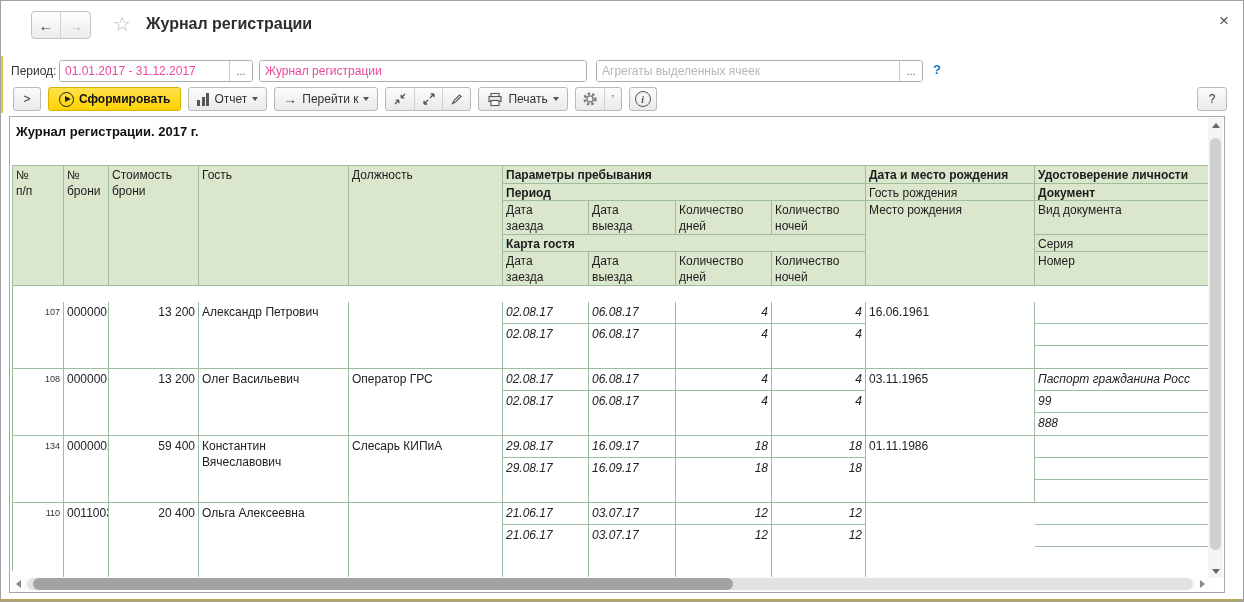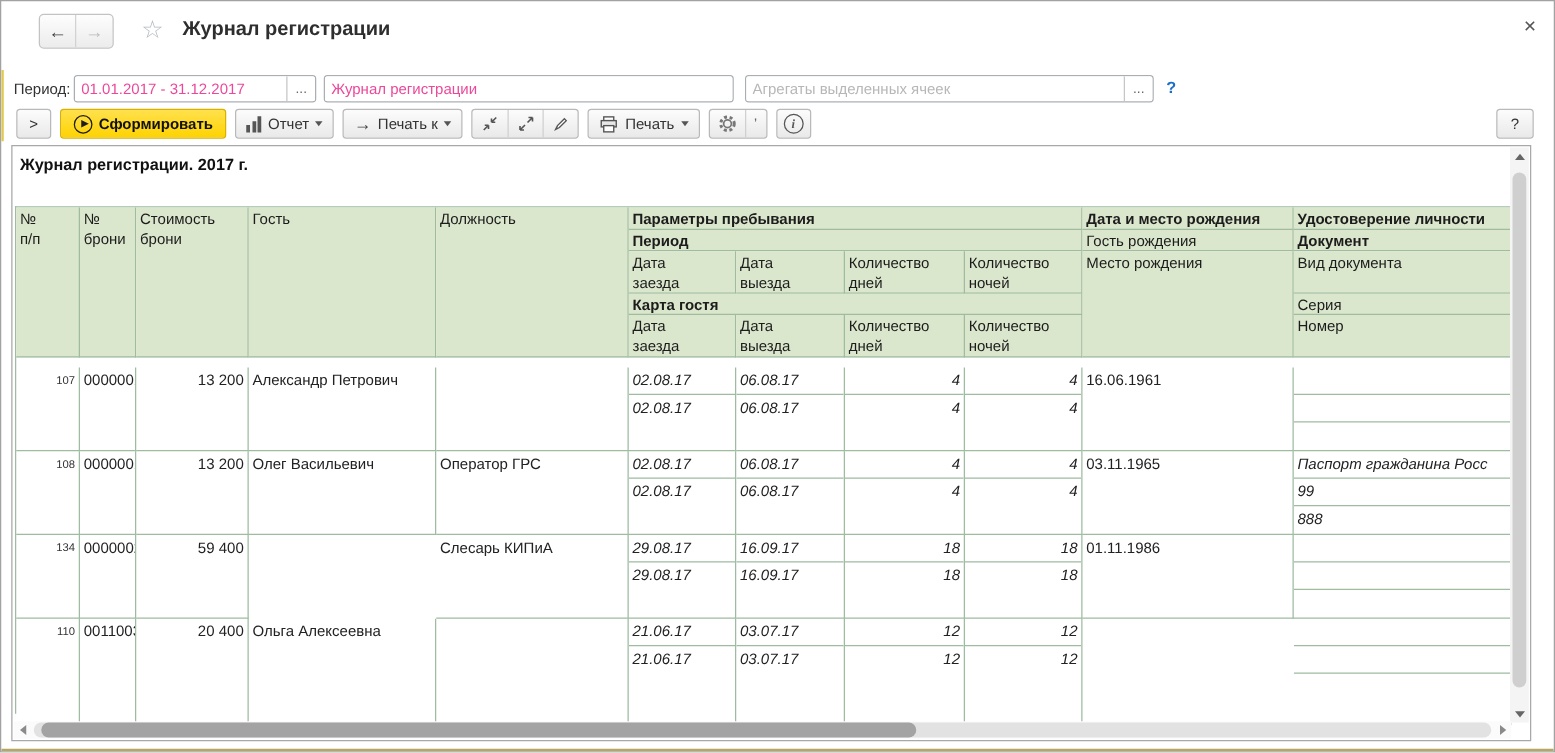--- a/index.html
+++ b/index.html
@@ -63,21 +63,21 @@
   .c0{left:0;width:51px}.c1{left:51px;width:45px}.c2{left:96px;width:90px}
   .c3{left:186px;width:150px}.c4{left:336px;width:154px}
   .c5{left:490px;width:86px}.c6{left:576px;width:87px}.c7{left:663px;width:96px}.c8{left:759px;width:94px}
   .c9{left:853px;width:169px}.c10{left:1022px;width:174px}
   .cPW{left:490px;width:363px}
   
   .hA{top:0;height:18px}.hB{top:18px;height:17px}.hC{top:35px;height:34px}
   .hD{top:69px;height:17px}.hE{top:86px;height:34px}
   .hFull{top:0;height:120px}.hCE{top:35px;height:85px}.hCD{top:35px;height:34px}
   
-  .rows{position:absolute;left:0;top:128px;width:1196px;height:286px;}
+  .rows{position:absolute;left:0;top:136px;width:1196px;height:286px;}
   .rr0{top:0;height:67px}.rr1{top:67px;height:67px}.rr2{top:134px;height:67px}.rr3{top:201px;height:85px}
   .dc{padding:2px 3px;}
   .dc.nopad{padding:0;}
   .num{font-size:9px;text-align:right;padding-top:2px;color:#333;}
   .ra{text-align:right;}
   .sub{height:22px;border-bottom:1px solid var(--line);padding:2px 3px;white-space:nowrap;overflow:hidden;line-height:17px;font-style:italic;}
   .sub.last{border-bottom:none;}
   .sub.ra{text-align:right;}
 
   
@@ -138,21 +138,21 @@
       <span class="bars">
           <b style="height:6px"></b>
           <b style="height:9px"></b>
           <b style="height:13px"></b>
         </span>
       <span>Отчет</span>
       <span class="caret"></span>
     </div>
     <div class="tb">
       <span class="goto-arrow">→</span>
-      <span>Печать к</span>
+      <span>Перейти к</span>
       <span class="caret"></span>
     </div>
     <div class="group">
       <div class="gbtn">
         <svg width="16" height="16" viewBox="0 0 16 16">
           <path d="M13 3 L9.2 6.8 M9.2 6.8 h3 M9.2 6.8 v-3 M3 13 L6.8 9.2 M6.8 9.2 h-3 M6.8 9.2 v3" stroke="#555" stroke-width="1.3" fill="none"></path>
         </svg>
       </div>
       <div class="gbtn">
         <svg width="16" height="16" viewBox="0 0 16 16">
@@ -287,20 +287,21 @@
         <div class="cell dc c9 rr1">03.11.1965</div>
         <div class="cell dc nopad c10 rr1">
           <div class="sub">Паспорт гражданина Росс</div>
           <div class="sub">99</div>
           <div class="sub last">888</div>
         </div>
 
         <div class="cell dc num c0 rr2">134</div>
         <div class="cell dc c1 rr2">0000002</div>
         <div class="cell dc ra c2 rr2">59 400</div>
+        <div class="cell dc c3 rr2">Константин Вячеславович</div>
         <div class="cell dc c4 rr2">Слесарь КИПиА</div>
         <div class="cell dc nopad c5 rr2">
           <div class="sub">29.08.17</div>
           <div class="sub last">29.08.17</div>
         </div>
         <div class="cell dc nopad c6 rr2">
           <div class="sub">16.09.17</div>
           <div class="sub last">16.09.17</div>
         </div>
         <div class="cell dc nopad c7 rr2">

